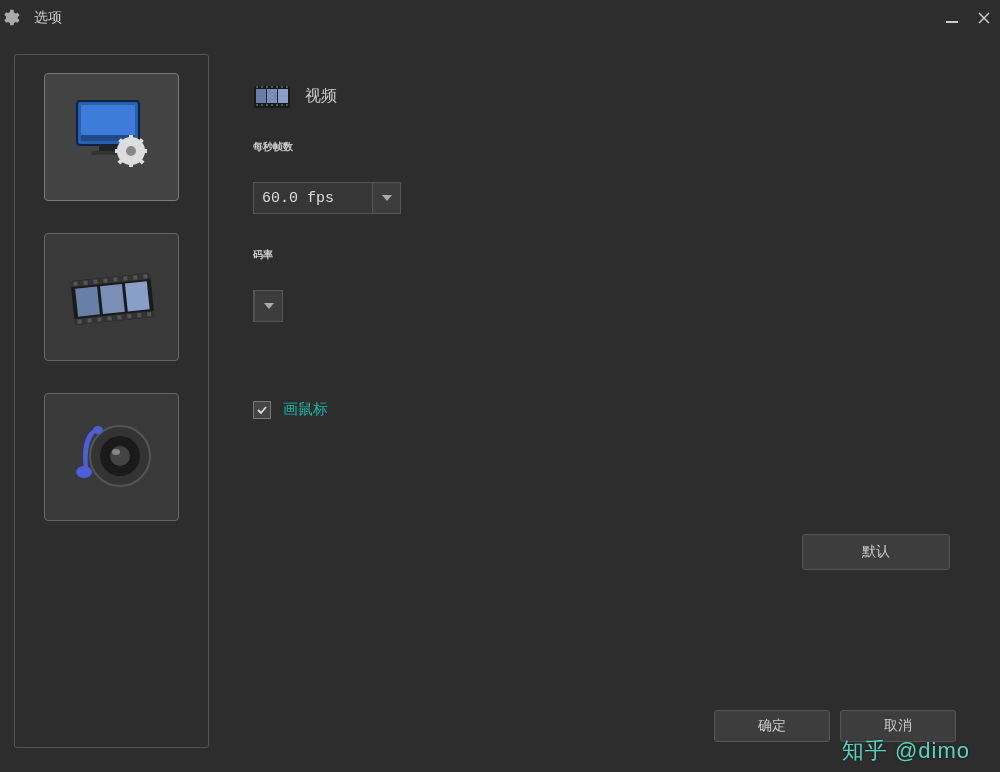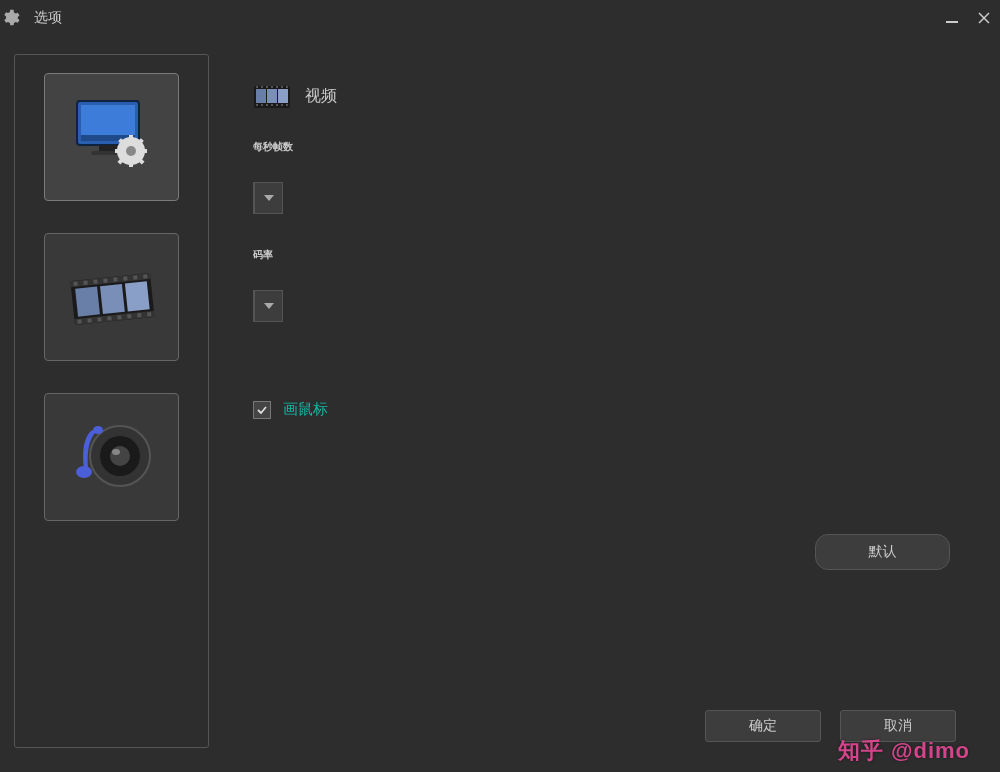--- a/index.html
+++ b/index.html
@@ -152,59 +152,59 @@
       cursor: pointer;
     }
     .checkbox-label {
       font-size: 15px;
       color: #14b8a6;
     }
     .default-btn {
       position: absolute;
       right: 36px;
       top: 480px;
-      width: 135px;
+      width: 148px;
       height: 36px;
       background: #3d3d3d;
       border: 1px solid #555;
-      border-radius: 13px;
+      border-radius: 3px;
       color: #ccc;
       font-size: 14px;
       display: flex;
       align-items: center;
       justify-content: center;
       cursor: pointer;
     }
     .bottom-bar {
       position: absolute;
       right: 30px;
       bottom: 14px;
       display: flex;
-      gap: 19px;
+      gap: 10px;
     }
     .bottom-btn {
       width: 116px;
       height: 32px;
       background: #3d3d3d;
       border: 1px solid #555;
       border-radius: 3px;
       color: #ccc;
       font-size: 14px;
       display: flex;
       align-items: center;
       justify-content: center;
       cursor: pointer;
     }
     .watermark {
       position: absolute;
       right: 30px;
       bottom: 6px;
-      color: #ec4899;
+      color: #5eead4;
       font-size: 22px;
-      font-weight: bold;
+      font-weight: normal;
       opacity: 0.88;
       text-shadow: 0 0 3px rgba(0,0,0,0.6);
       pointer-events: none;
       letter-spacing: 1px;
       font-family: Arial, sans-serif;
       text-align: center;
     }
   </style>
 </head>
 <body>
@@ -328,20 +328,21 @@
               <rect x="28" y="24" width="2" height="2"></rect>
               <rect x="33" y="24" width="2" height="2"></rect>
           </g>
         </svg>
       </span>
       <span class="title">视频</span>
     </div>
 
     <div class="field-label">每秒帧数</div>
     <div class="combo">
+      <input type="text" value="60.0 fps" style="">
       <span class="arrow">
         <svg width="10" height="6" viewBox="0 0 10 6">
             <path d="M0 0 L5 6 L10 0 Z" fill="#aaa"></path>
           </svg>
       </span>
     </div>
 
     <div class="field-label">码率</div>
     <div class="combo">
       <span class="arrow">

